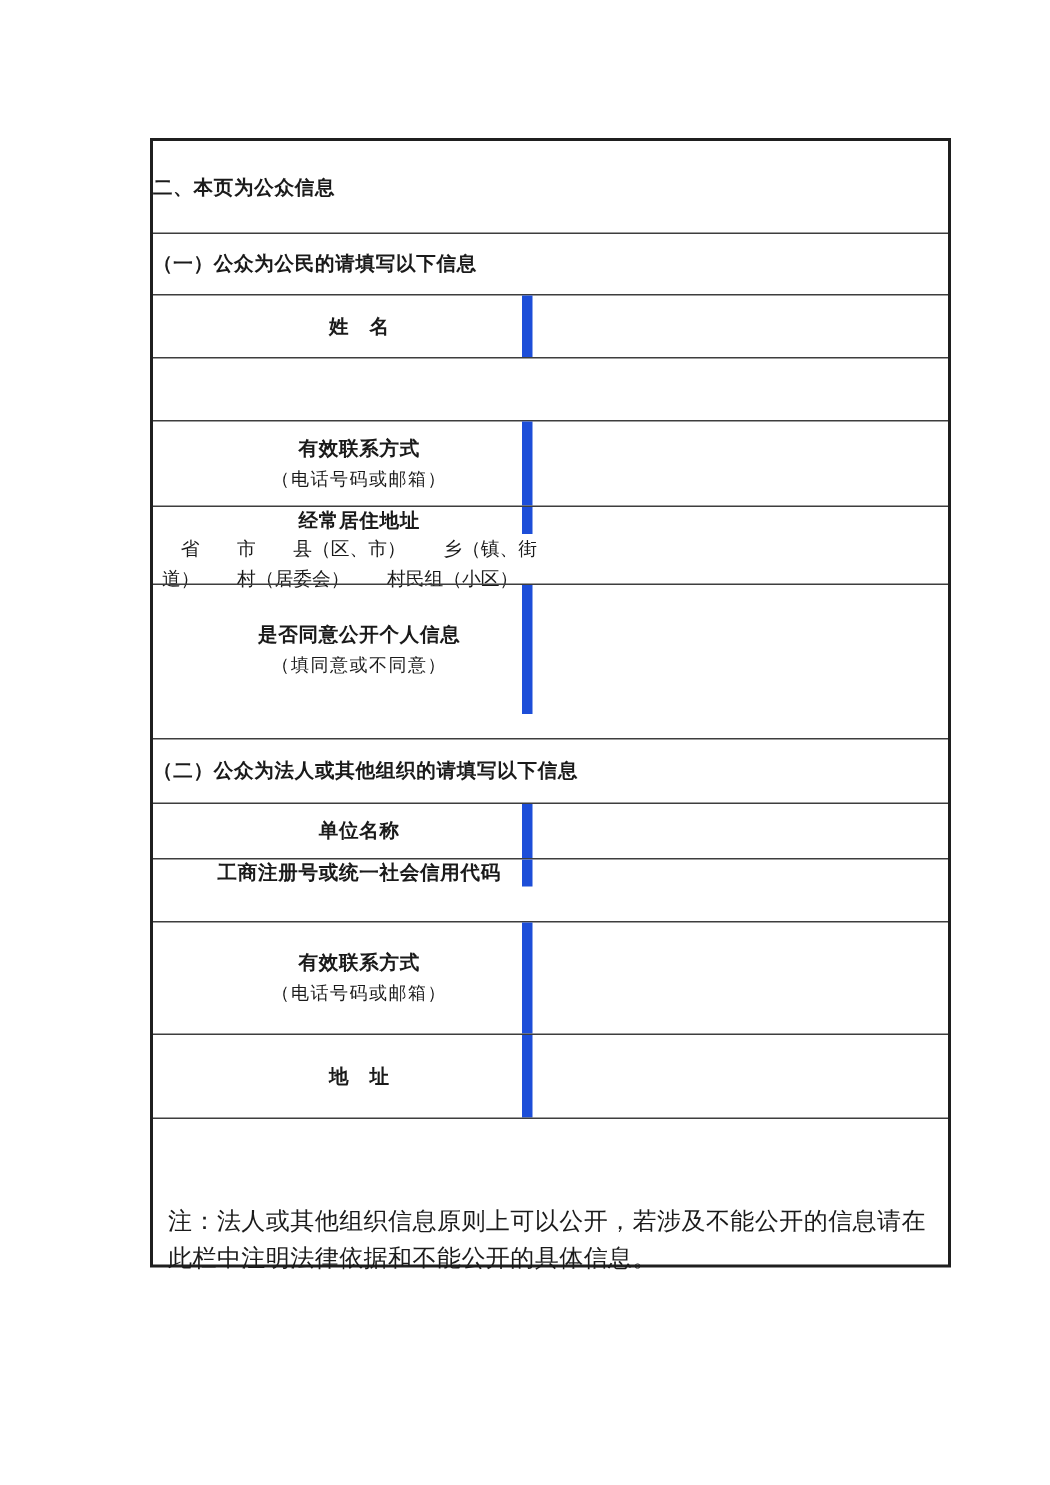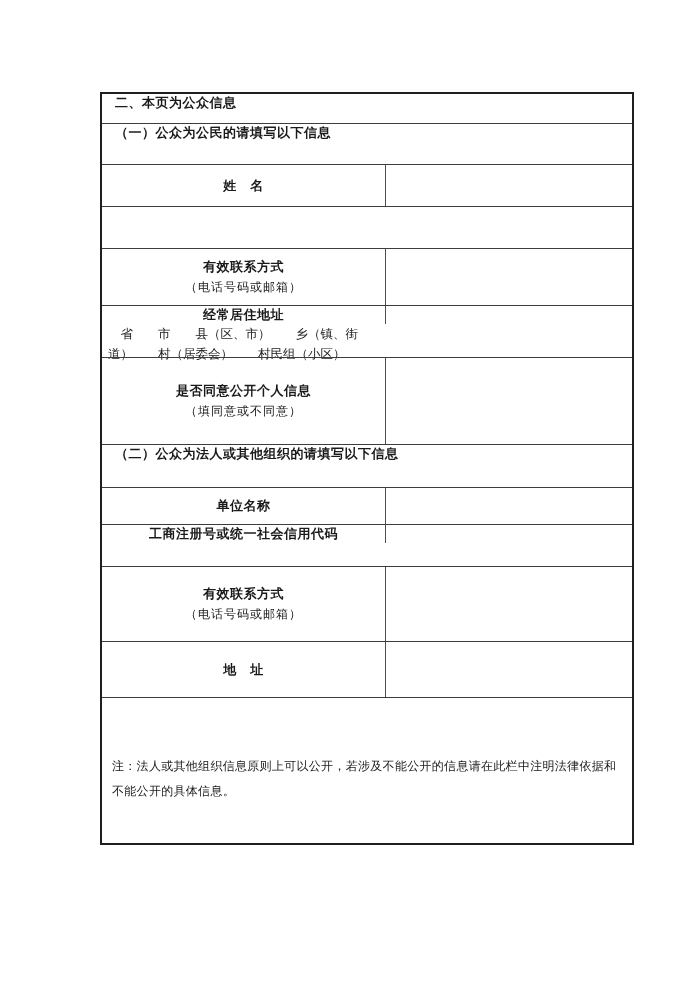--- a/index.html
+++ b/index.html
@@ -38,35 +38,36 @@
   .r6  { height: 52px; flex-direction: column; }
   .r7  { height: 87px; }
   .r8  { height: 43px; }
   .r9  { height: 37px; }
   .r10 { height: 42px; flex-direction: column; }
   .r11 { height: 75px; }
   .r12 { height: 56px; }
   .r13 { flex: 1; }
 
   .section-row {
-    align-items: flex-start;
-    padding-left: 13px;
+    align-items: center;
     font-weight: bold;
     font-size: 13px;
     letter-spacing: 0.5px;
+    margin-top: 16px;
   }
   .label-cell {
-    width: 284px;
+    width: 224px;
     flex-shrink: 0;
-    border-right: 1px solid #1d4ed8;
+    border-right: 7px solid #1d4ed8;
     display: flex;
     flex-direction: column;
     align-items: center;
     justify-content: center;
     text-align: center;
+    margin-left: 29px;
   }
   .label {
     font-weight: bold;
     font-size: 13px;
     letter-spacing: 0.5px;
   }
   .sublabel {
     font-size: 12px;
     font-weight: normal;
     margin-top: 3px;
@@ -84,21 +85,21 @@
   .addr-line { white-space: nowrap; }
   .consent-cell {
     display: flex;
     align-items: flex-end;
     padding: 0 0 14px 13px;
     font-size: 12.5px;
     letter-spacing: 0.5px;
   }
   .note-row {
     padding: 56px 5px 0 10px;
-    font-size: 12px;
+    font-size: 16px;
     line-height: 25px;
     letter-spacing: 0.3px;
     display: block;
   }
 </style>
 </head>
 <body>
 
 <div class="page">
   <div class="form-table">

